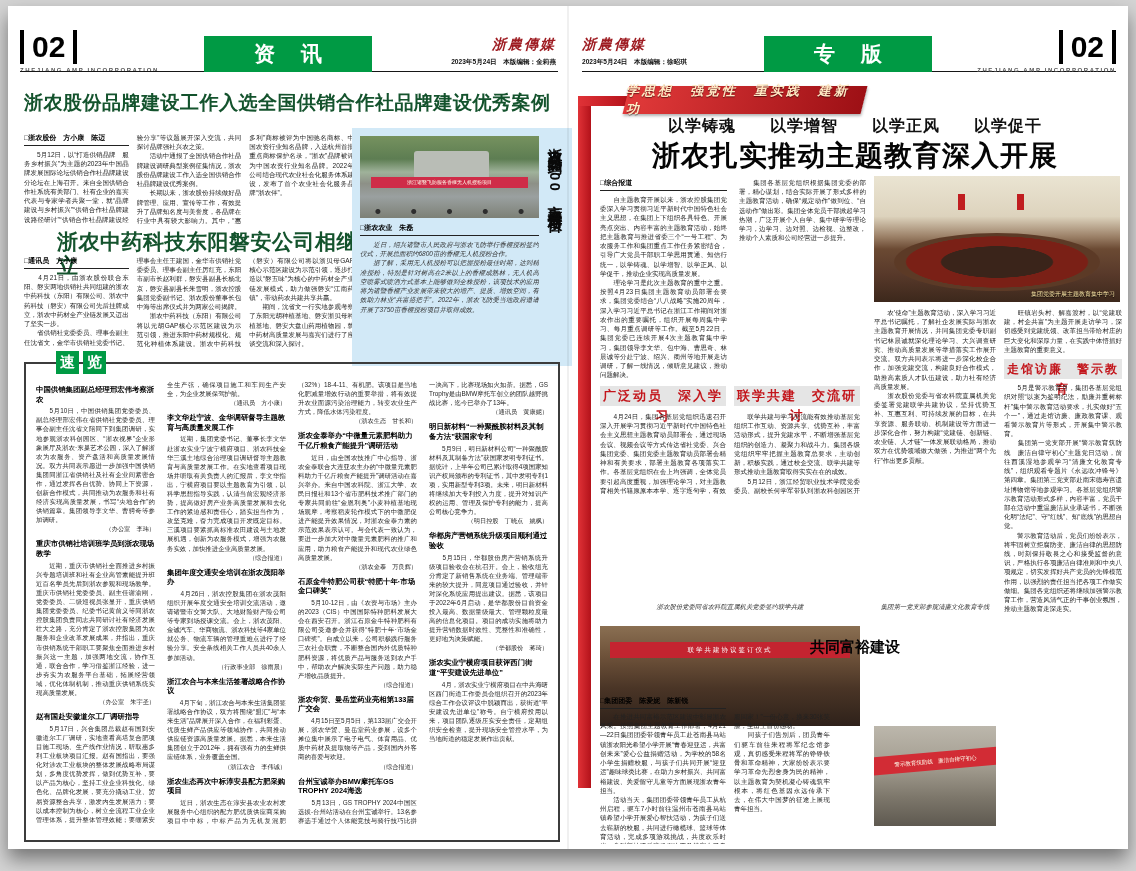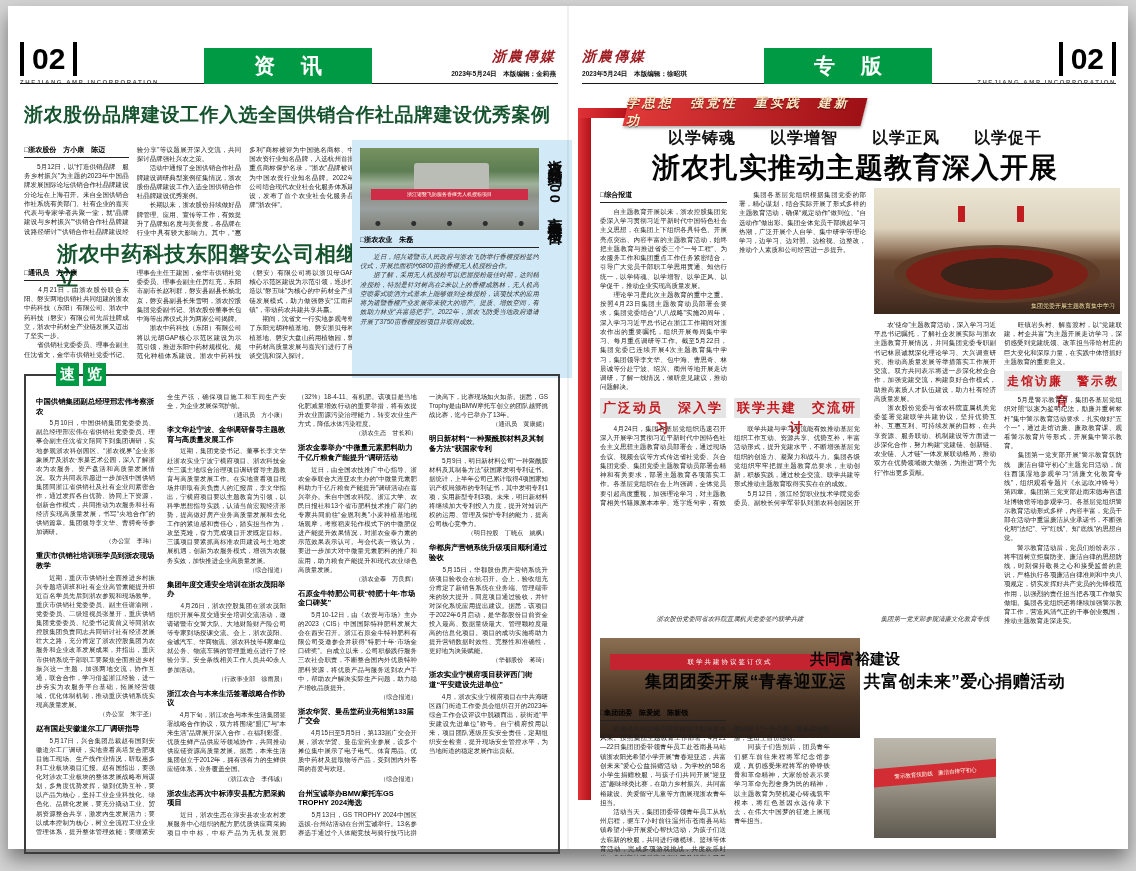--- a/index.html
+++ b/index.html
@@ -1,20 +1,20 @@
 <!DOCTYPE html>
 <html><head>
 <meta charset="utf-8">
 <style>
   html,body{margin:0;padding:0;background:#d6d6d6;}
   .stage{position:relative;width:1136px;height:871px;background:#d4d4d4;overflow:hidden;
          font-family:"Liberation Sans",sans-serif;color:#1f1f1f;}
   .paper{position:absolute;left:8px;top:6px;right:8px;bottom:22px;background:#ffffff;
          box-shadow:0 10px 18px rgba(0,0,0,.45);}
-  .page{position:absolute;top:12px;height:100%;width:560px;}
+  .page{position:absolute;top:0;height:100%;width:560px;}
   .page.p2{left:0;}
   .page.p3{left:560px;}
   .fold{position:absolute;left:559px;top:0;bottom:0;width:2px;
         background:linear-gradient(90deg,rgba(0,0,0,0),rgba(0,0,0,.12),rgba(0,0,0,0));}
   .abs{position:absolute;}
 
   
   .pnum{font-size:30px;font-weight:900;color:#000;border-left:4px solid #000;border-right:4px solid #000;
         padding:0 8px;line-height:34px;display:inline-block;}
   .pnum-sub{font-size:6px;letter-spacing:1.6px;color:#555;margin-top:3px;font-weight:700;}
@@ -288,21 +288,20 @@
         <div class="ph-banner">联学共建协议签订仪式</div>
       </div>
       <div class="abs pcap" style="left:32px;top:597px;width:260px;">浙农股份党委同省农科院直属机关党委签约联学共建</div>
 
       <div class="abs photo ph-visit" style="left:306px;top:494px;width:122px;height:100px;">
         <div class="ph-banner2">警示教育筑防线　廉洁自律守初心</div>
       </div>
       <div class="abs pcap" style="left:306px;top:597px;width:122px;">集团第一党支部参观清廉文化教育专线</div>
 
       <div class="abs yh1" style="left:32px;top:632px;width:510px;">共同富裕建设</div>
-      <div class="abs yh2" style="left:32px;top:652px;width:510px;">集团团委开展“青春迎亚运　共富创未来”爱心捐赠活动</div>
       <div class="abs byline" style="left:32px;top:690px;width:126px;">□集团团委　陈爱妮　陈新锐</div>
       <div class="abs bt" style="left:32px;top:706px;width:126px;height:132px;overflow:hidden;">　　在推进共同富裕示范区建设中彰显浙农风采。按照集团主题教育工作部署，4月21—22日集团团委带领青年员工赴苍南县马站镇浙农阳光希望小学开展“青春迎亚运，共富创未来”爱心公益捐赠活动，为学校的58名小学生捐赠校服，与孩子们共同开展“迎亚运”趣味球类比赛，在助力乡村振兴、共同富裕建设、关爱留守儿童等方面展现浙农青年担当。
 　　活动当天，集团团委带领青年员工从杭州启程，驱车7小时前往温州市苍南县马站镇希望小学开展爱心帮扶活动，为孩子们送去崭新的校服，共同进行橄榄球、篮球等体育活动，完成多项游戏挑战，共度欢乐时光。拿到新校服后孩子们迫不及待穿在了身上，喜悦之情溢于言表，“哥哥，这个校服好好看啊！”“一会我要穿着校</div>
       <div class="abs bt" style="left:166px;top:706px;width:96px;height:132px;overflow:hidden;">服回家！”一份心意，换来30张笑脸，生出上百份感动。
 　　同孩子们告别后，团员青年们驱车前往朱程将军纪念馆参观，真切感受朱程将军的铮铮铁骨和革命精神，大家纷纷表示要学习革命先烈舍身为民的精神，以主题教育为契机凝心铸魂筑牢根本，将红色基因永远传承下去，在伟大中国梦的征途上展现青年担当。</div>
 
     </div>
   </div>
 </div>
 

